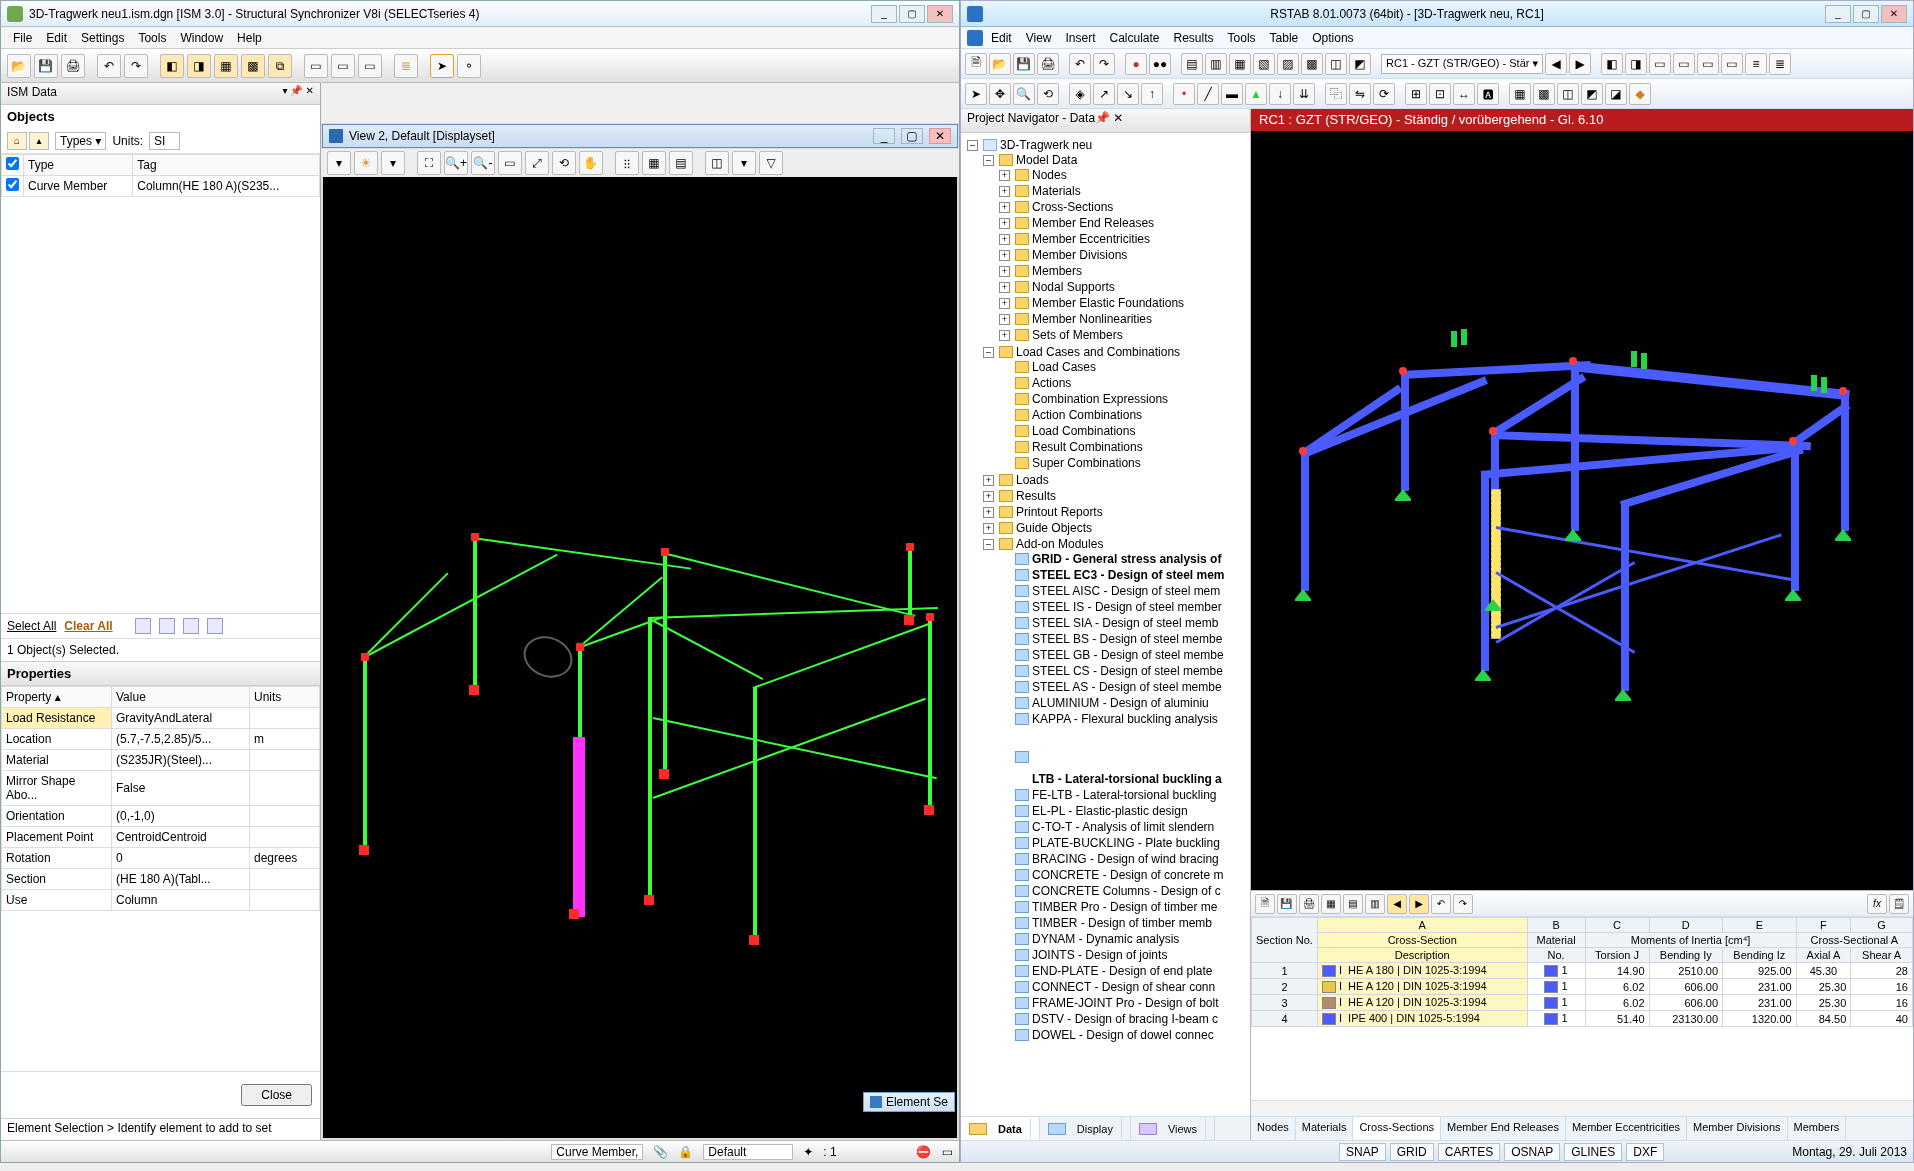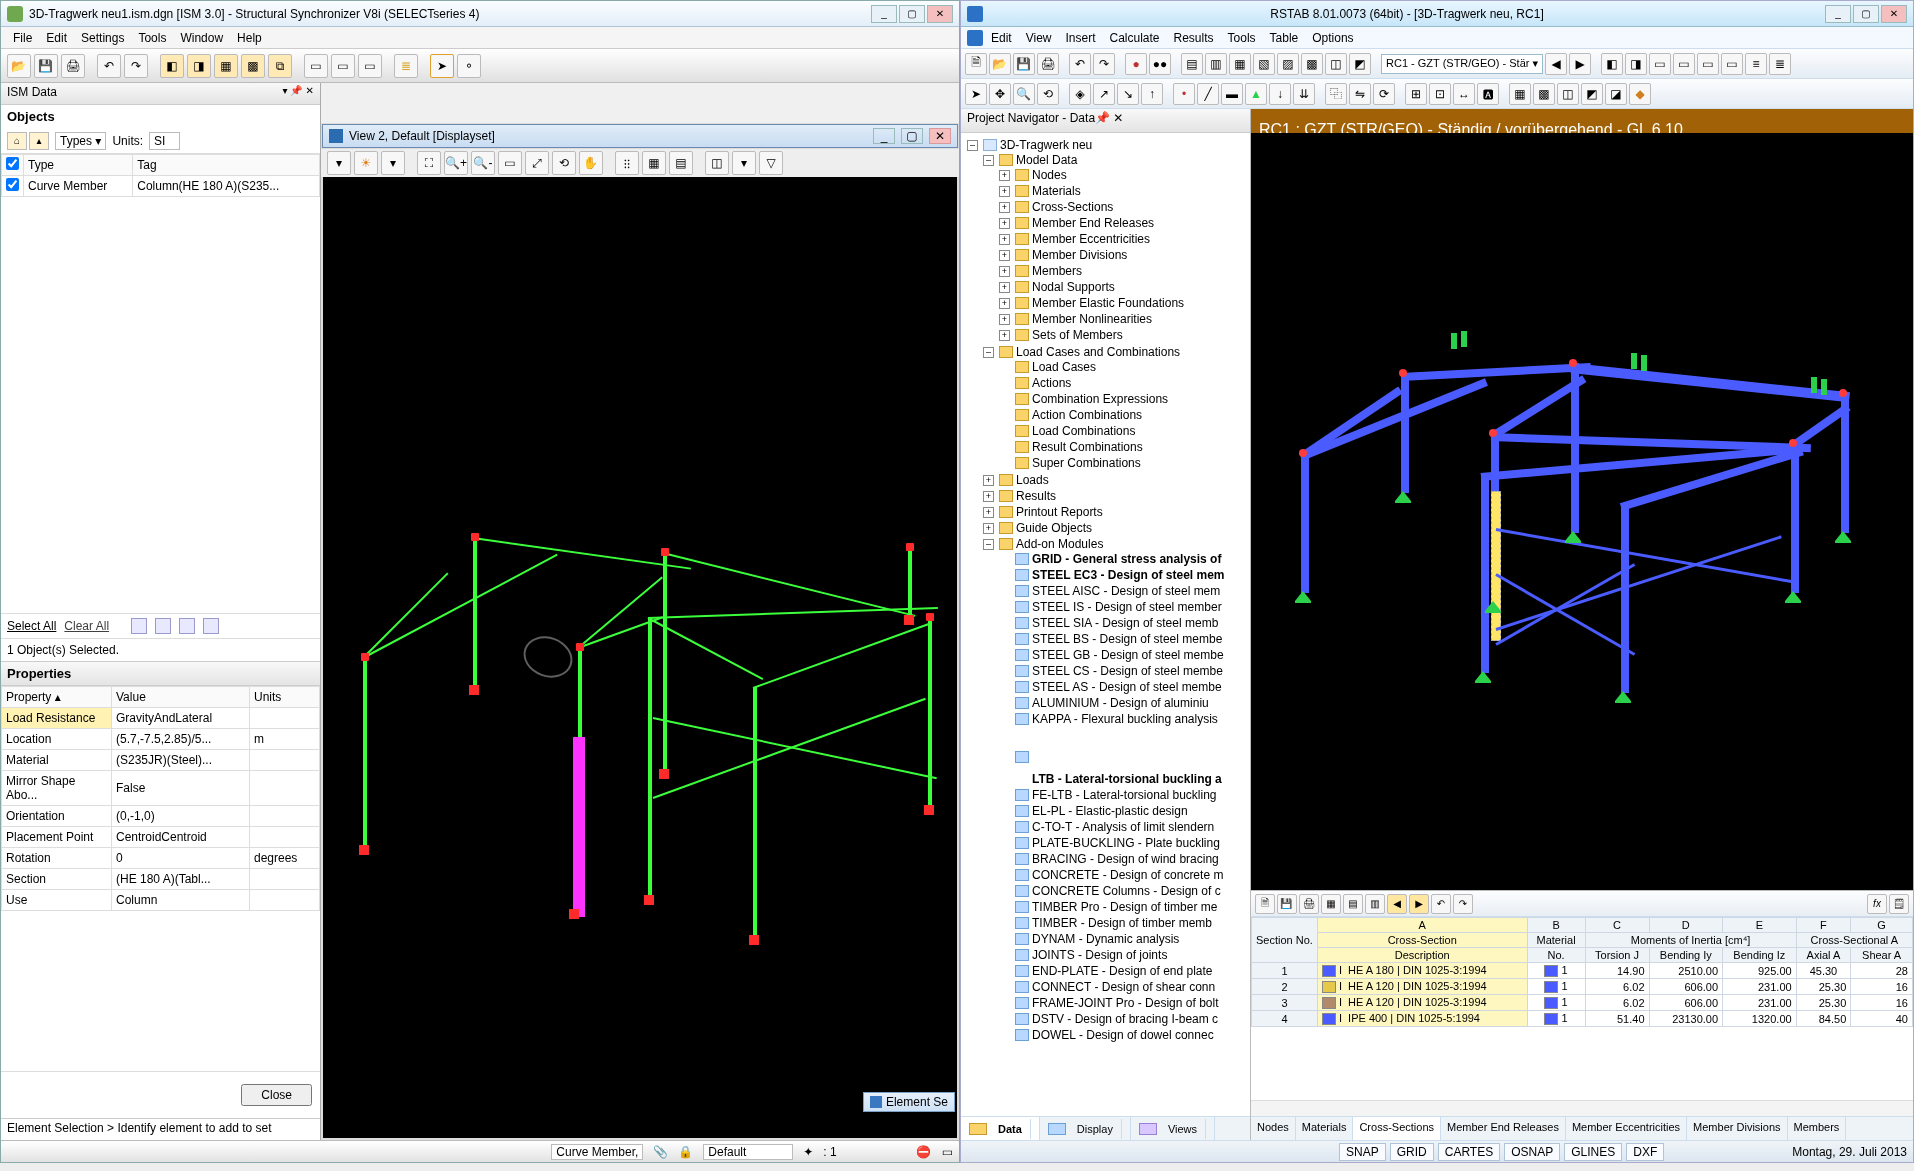--- a/index.html
+++ b/index.html
@@ -88,21 +88,21 @@
 .tree .exp{ width:11px;height:11px;border:1px solid #888;font-size:9px;line-height:9px;text-align:center;display:inline-block;margin-right:2px;}
 .tree .fico{ width:14px;height:12px;background:#fbd36b;border:1px solid #c89a2a;display:inline-block;}
 .tree .mico{ width:14px;height:12px;background:#b8d8ff;border:1px solid #6a9fd8;display:inline-block;}
 .tree .pico{ width:14px;height:12px;background:#d8e8ff;border:1px solid #88b0dd;display:inline-block;}
 .nav-tabs{ height:24px; background:#eef3f8; border-top:1px solid #cde; display:flex; font-size:11px;}
 .nav-tabs span{ padding:4px 8px; border-right:1px solid #cde; display:flex; gap:3px; align-items:center;}
 .nav-tabs span.act{ background:#fff; font-weight:bold;}
 .nav-tabs .i{ width:12px;height:12px;background:#fbd36b;border:1px solid #c89a2a;}
 
 .rview-wrap{ flex:1; display:flex; flex-direction:column; min-width:0;}
-.rview-hdr{ height:22px; background:#a16207; color:#fff; font-size:16px; padding:12px 8px;}
+.rview-hdr{ height:22px; background:#b91c1c; color:#fff; font-size:13px; padding:3px 8px;}
 .rview{ flex:1; background:#000; position:relative;}
 .rcol{ position:absolute; width:8px; background:#4a5cff;}
 .rnode{ position:absolute; width:8px;height:8px;background:#ff3b3b;border-radius:50%;}
 .rsup{ position:absolute; width:16px;height:12px;}
 .rsup::before{content:"";position:absolute;width:0;height:0;border-left:8px solid transparent;border-right:8px solid transparent;border-bottom:10px solid #2bd14a;}
 .rsup::after{content:"";position:absolute;top:10px;width:16px;height:2px;background:#2bd14a;}
 .rbrace{ position:absolute; height:3px; background:#4a5cff; transform-origin:left center;}
 .rload{ position:absolute; width:6px; height:16px; background:#2bd14a;}
 .rselcol{ position:absolute; width:10px; background:#ffe666; border:1px dashed #aaa;}
 
@@ -202,21 +202,21 @@
             <td class="chk"><input type="checkbox" checked="" style=""></td>
             <td>Curve Member</td>
             <td>Column(HE 180 A)(S235...</td>
           </tr>
         </tbody>
           </table>
       </div>
       <div class="obj-spacer"></div>
       <div class="obj-footer">
         <span style="text-decoration:underline;color:#000;">Select All</span>
-        <span style="text-decoration:underline;color:#404040;">Clear All</span>
+        <span style="text-decoration:underline;color:#a16207;font-weight:bold;">Clear All</span>
         <span style="width:6px;"></span>
         <span class="ico"></span>
         <span class="ico"></span>
         <span class="ico"></span>
         <span class="ico"></span>
       </div>
       <div class="obj-status">1 Object(s) Selected.</div>
       <div class="props-hdr">Properties</div>
       <div class="props-grid">
         <table>

